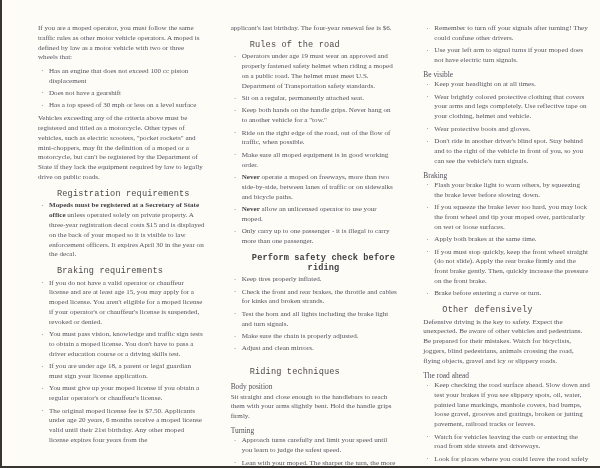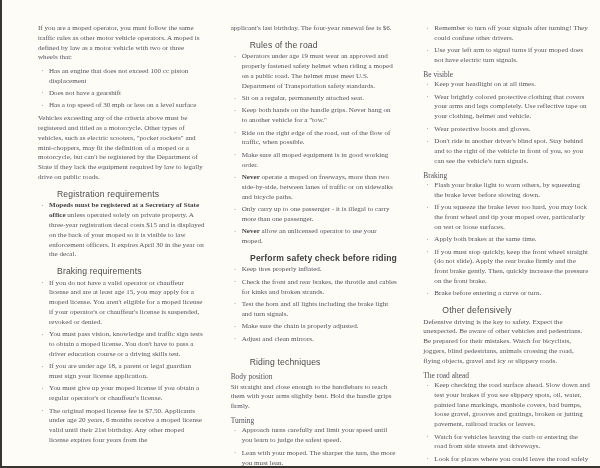--- a/index.html
+++ b/index.html
@@ -22,21 +22,21 @@
   .col {
     flex:1 1 0;
     min-width:0;
     margin-left:14px;
   }
   .col-1 { padding-top:8px; }
   .col-2 { padding-top:8px; }
   .col-3 { padding-top:8px; }
 
   h2 {
-    font-family:Liberation Sans, sans-serif;
+    font-family:Liberation Mono, monospace;
     font-size:8.6px;
     font-weight:400;
     color:#4e4a4c;
     letter-spacing:.15px;
     margin:7px 0 1.5px 0;
     line-height:1.15;
     padding-left:19px;
   }
   h2.bold {
     font-weight:700;
@@ -115,22 +115,22 @@
     <p>applicant's last birthday.  The four-year renewal fee is $6.</p>
 
     <h2>Rules of the road</h2>
     <ul>
       <li>Operators under age 19 must wear an approved and properly fastened safety helmet when riding a moped on a public road.  The helmet must meet U.S. Department of Transportation safety standards.</li>
       <li>Sit on a regular, permanently attached seat.</li>
       <li>Keep both hands on the handle grips.  Never hang on to another vehicle for a "tow."</li>
       <li>Ride on the right edge of the road, out of the flow of traffic, when possible.</li>
       <li>Make sure all moped equipment is in good working order.</li>
       <li><b>Never</b><span> operate a moped on freeways, more than two side-by-side, between lanes of traffic or on sidewalks and bicycle paths.</span></li>
+      <li><b>Never</b><span> allow an unlicensed operator to use your moped.</span></li>
       <li>Only carry up to one passenger - it is illegal to carry more than one passenger.</li>
-      <li><b>Never</b><span> allow an unlicensed operator to use your moped.</span></li>
     </ul>
 
     <h2 class="bold">Perform safety check before riding</h2>
     <ul>
       <li>Keep tires properly inflated.</li>
       <li>Check the front and rear brakes, the throttle and cables for kinks and broken strands.</li>
       <li>Test the horn and all lights including the brake light and turn signals.</li>
       <li>Make sure the chain is properly adjusted.</li>
       <li>Adjust and clean mirrors.</li>
     </ul>

